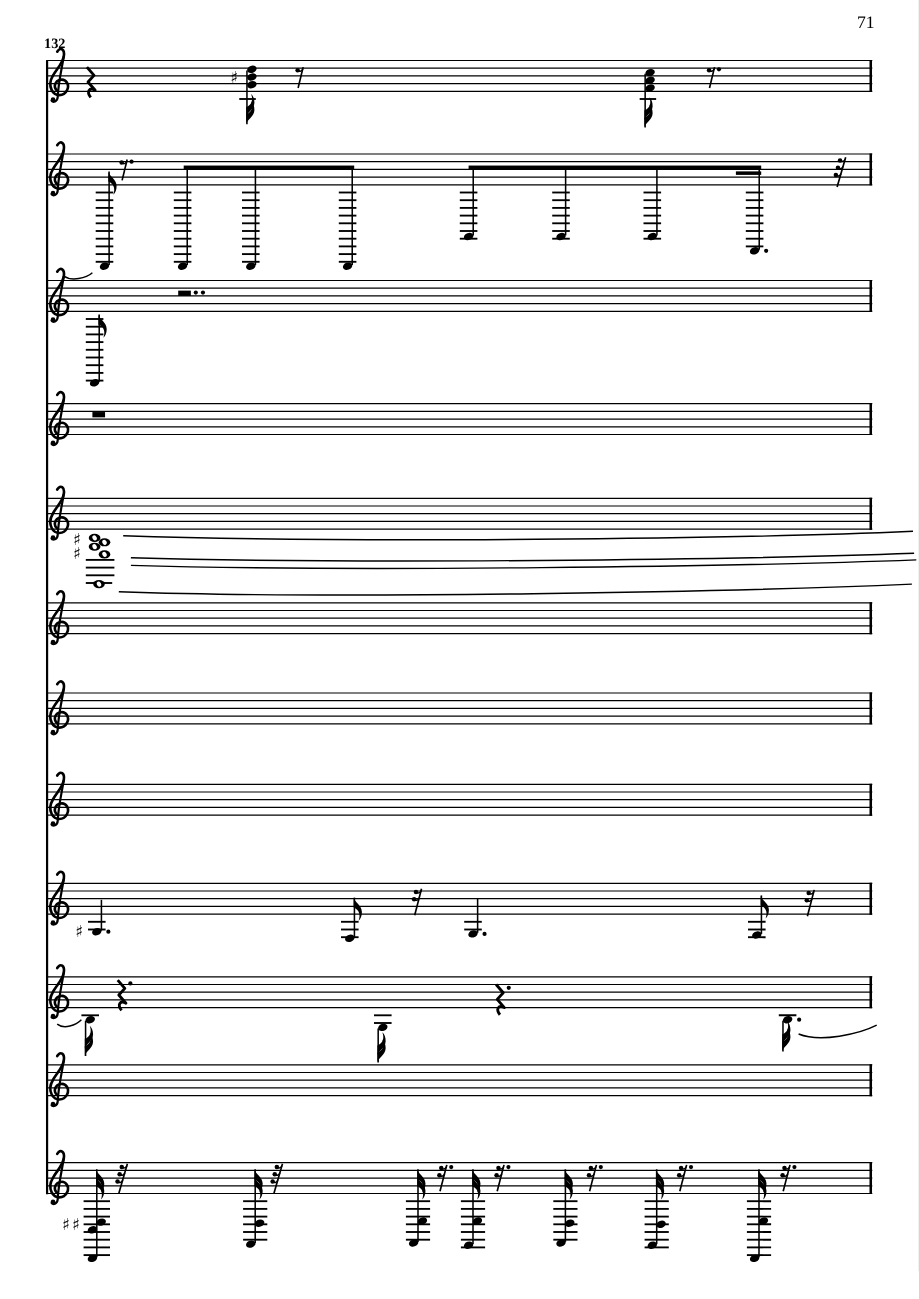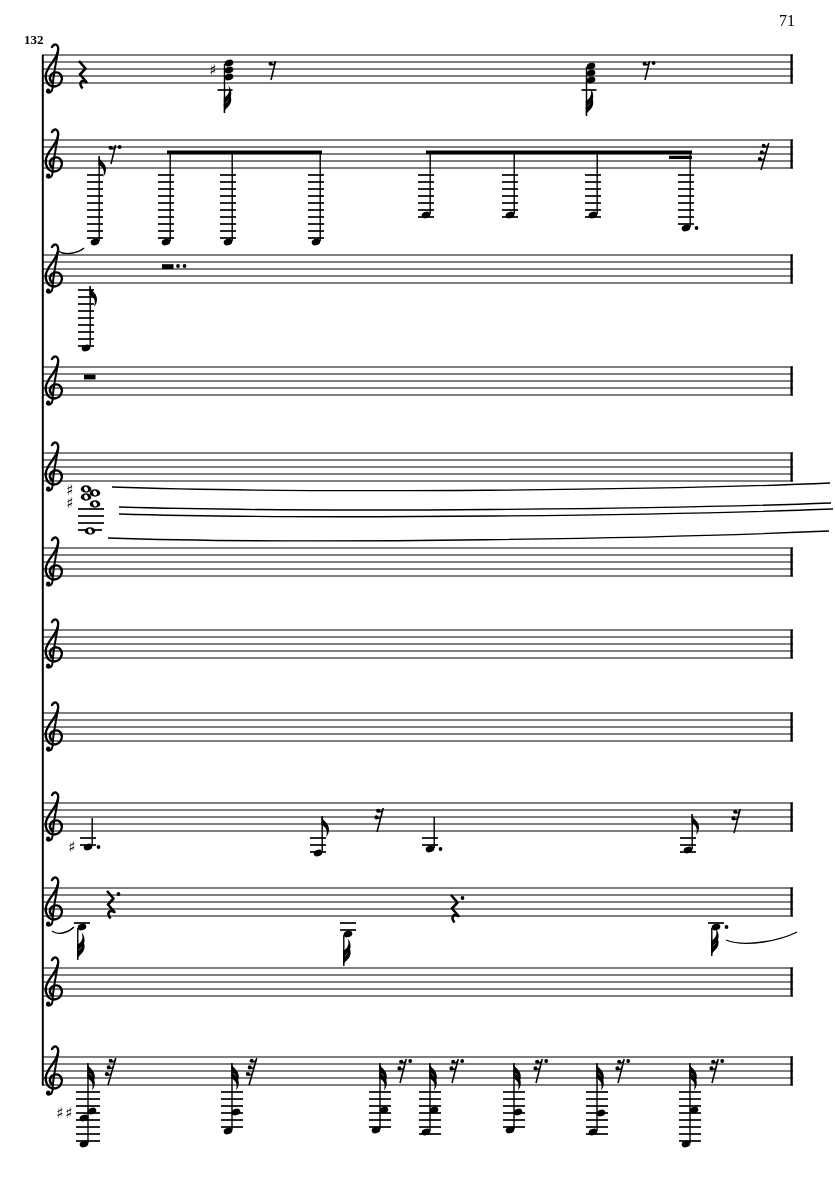--- a/index.html
+++ b/index.html
@@ -1,19 +1,19 @@
 <!DOCTYPE html>
 <html><head>
 <meta charset="utf-8">
 <style>
   html,body{margin:0;padding:0;background:#e8e8e8;}
   .page{position:relative;width:835px;height:1181px;background:#ffffff;overflow:hidden;
         font-family:"Liberation Serif", serif;color:#000;}
   .pagenum{position:absolute;left:779px;top:12px;font-size:16px;font-weight:normal;}
-  .measurenum{position:absolute;left:24px;top:32px;font-size:13px;font-weight:bold;}
+  .measurenum{position:absolute;left:40px;top:32px;font-size:13px;font-weight:bold;}
   svg.score{position:absolute;left:0;top:0;}
 </style>
 </head>
 <body>
 
 <div class="page">
   <div class="pagenum">71</div>
   <div class="measurenum">132</div>
   <svg class="score" id="score" width="835" height="1181" viewBox="0 0 835 1181">
       <g>

